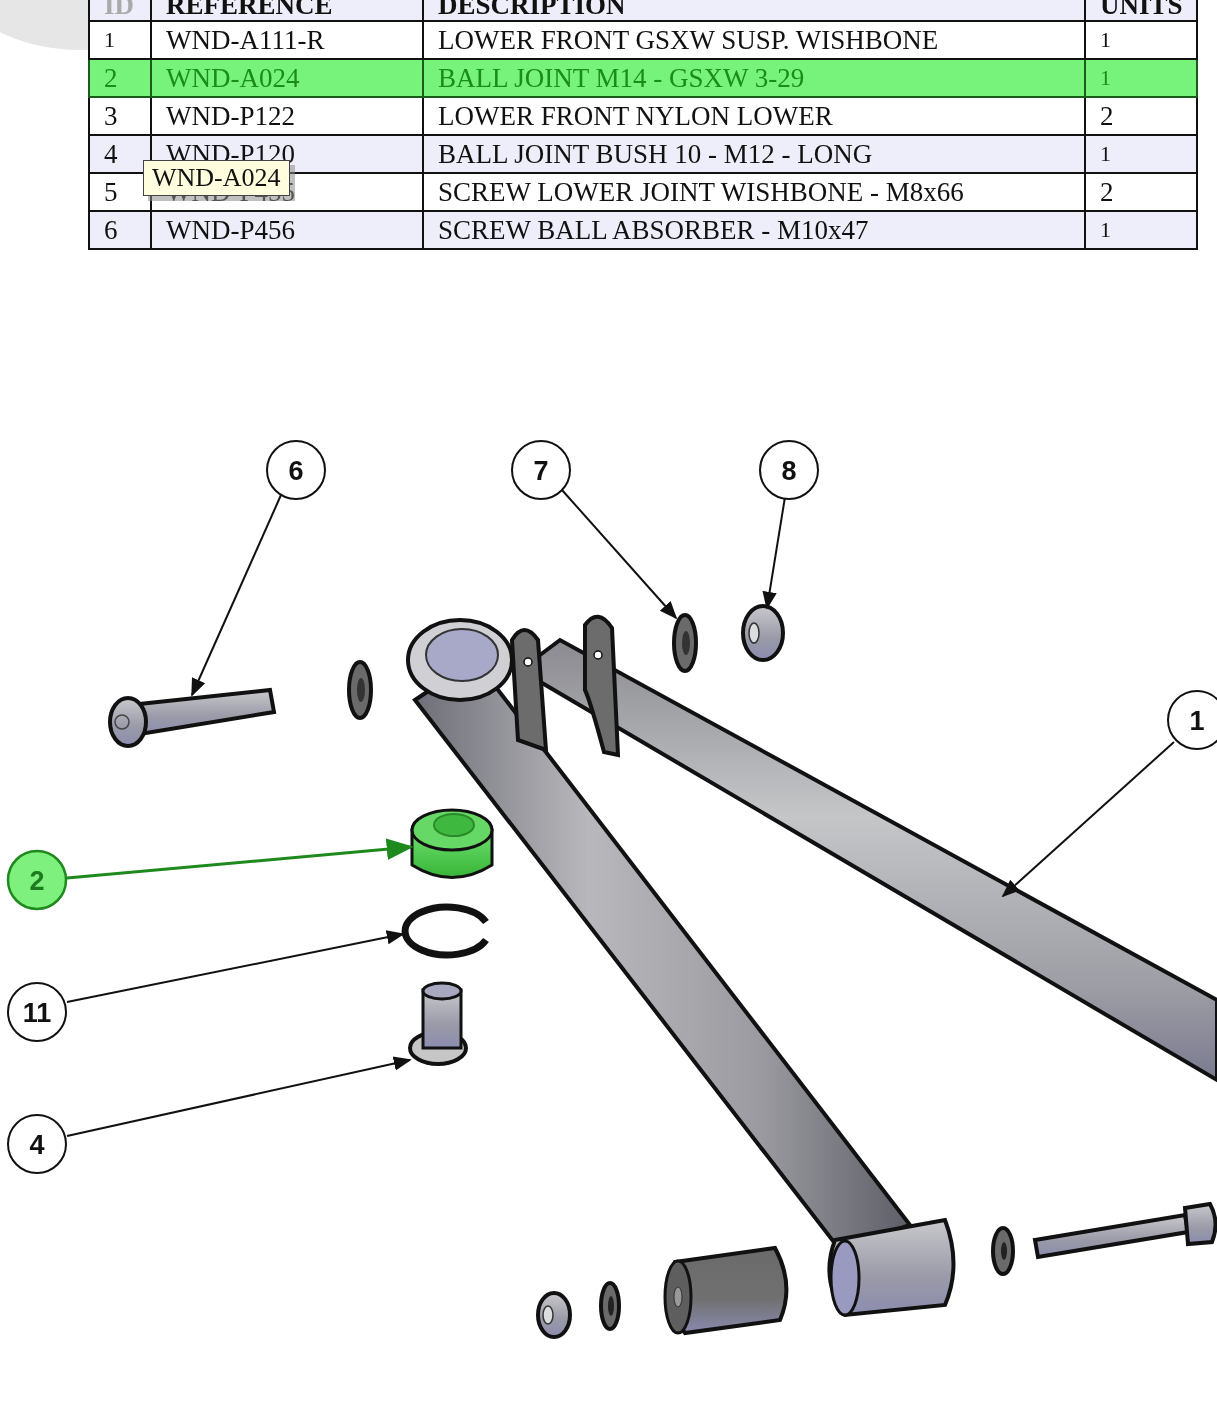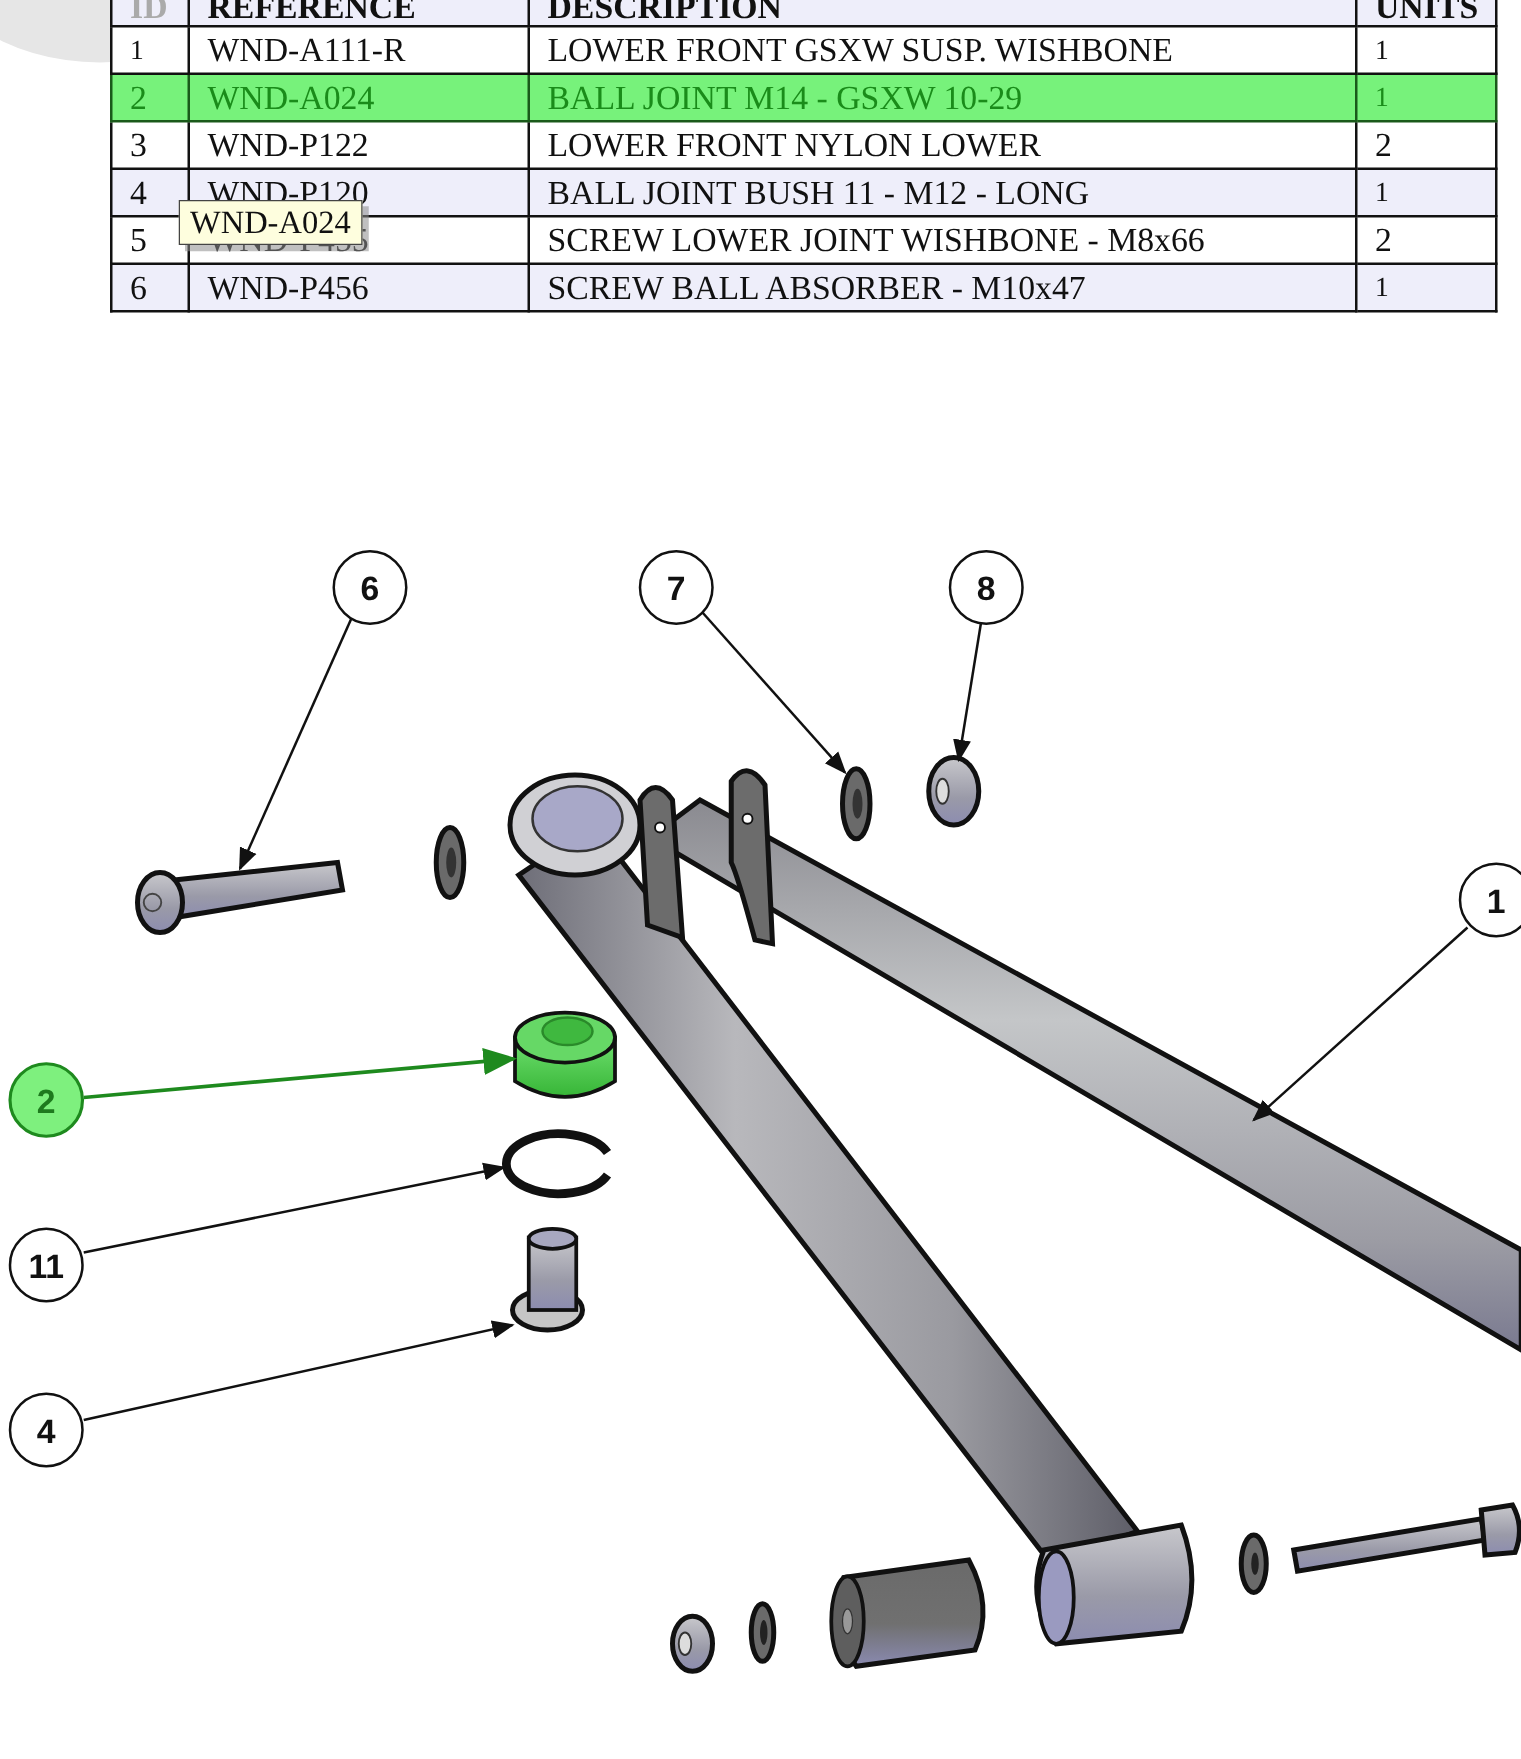--- a/index.html
+++ b/index.html
@@ -187,33 +187,33 @@
   <tbody>
     <tr class="odd">
       <td class="c-id small">1</td>
       <td class="c-ref">WND-A111-R</td>
       <td class="c-desc">LOWER FRONT GSXW SUSP. WISHBONE</td>
       <td class="c-units small">1</td>
     </tr>
     <tr class="highlight">
       <td class="c-id">2</td>
       <td class="c-ref">WND-A024</td>
-      <td class="c-desc">BALL JOINT M14 - GSXW 10-29</td>
+      <td class="c-desc">BALL JOINT M14 - GSXW 3-29</td>
       <td class="c-units small">1</td>
     </tr>
     <tr class="odd">
       <td class="c-id">3</td>
       <td class="c-ref">WND-P122</td>
       <td class="c-desc">LOWER FRONT NYLON LOWER</td>
       <td class="c-units">2</td>
     </tr>
     <tr class="even">
       <td class="c-id">4</td>
       <td class="c-ref">WND-P120</td>
-      <td class="c-desc">BALL JOINT BUSH 11 - M12 - LONG</td>
+      <td class="c-desc">BALL JOINT BUSH 10 - M12 - LONG</td>
       <td class="c-units small">1</td>
     </tr>
     <tr class="odd">
       <td class="c-id">5</td>
       <td class="c-ref">WND-P455</td>
       <td class="c-desc">SCREW LOWER JOINT WISHBONE - M8x66</td>
       <td class="c-units">2</td>
     </tr>
     <tr class="even">
       <td class="c-id">6</td>

